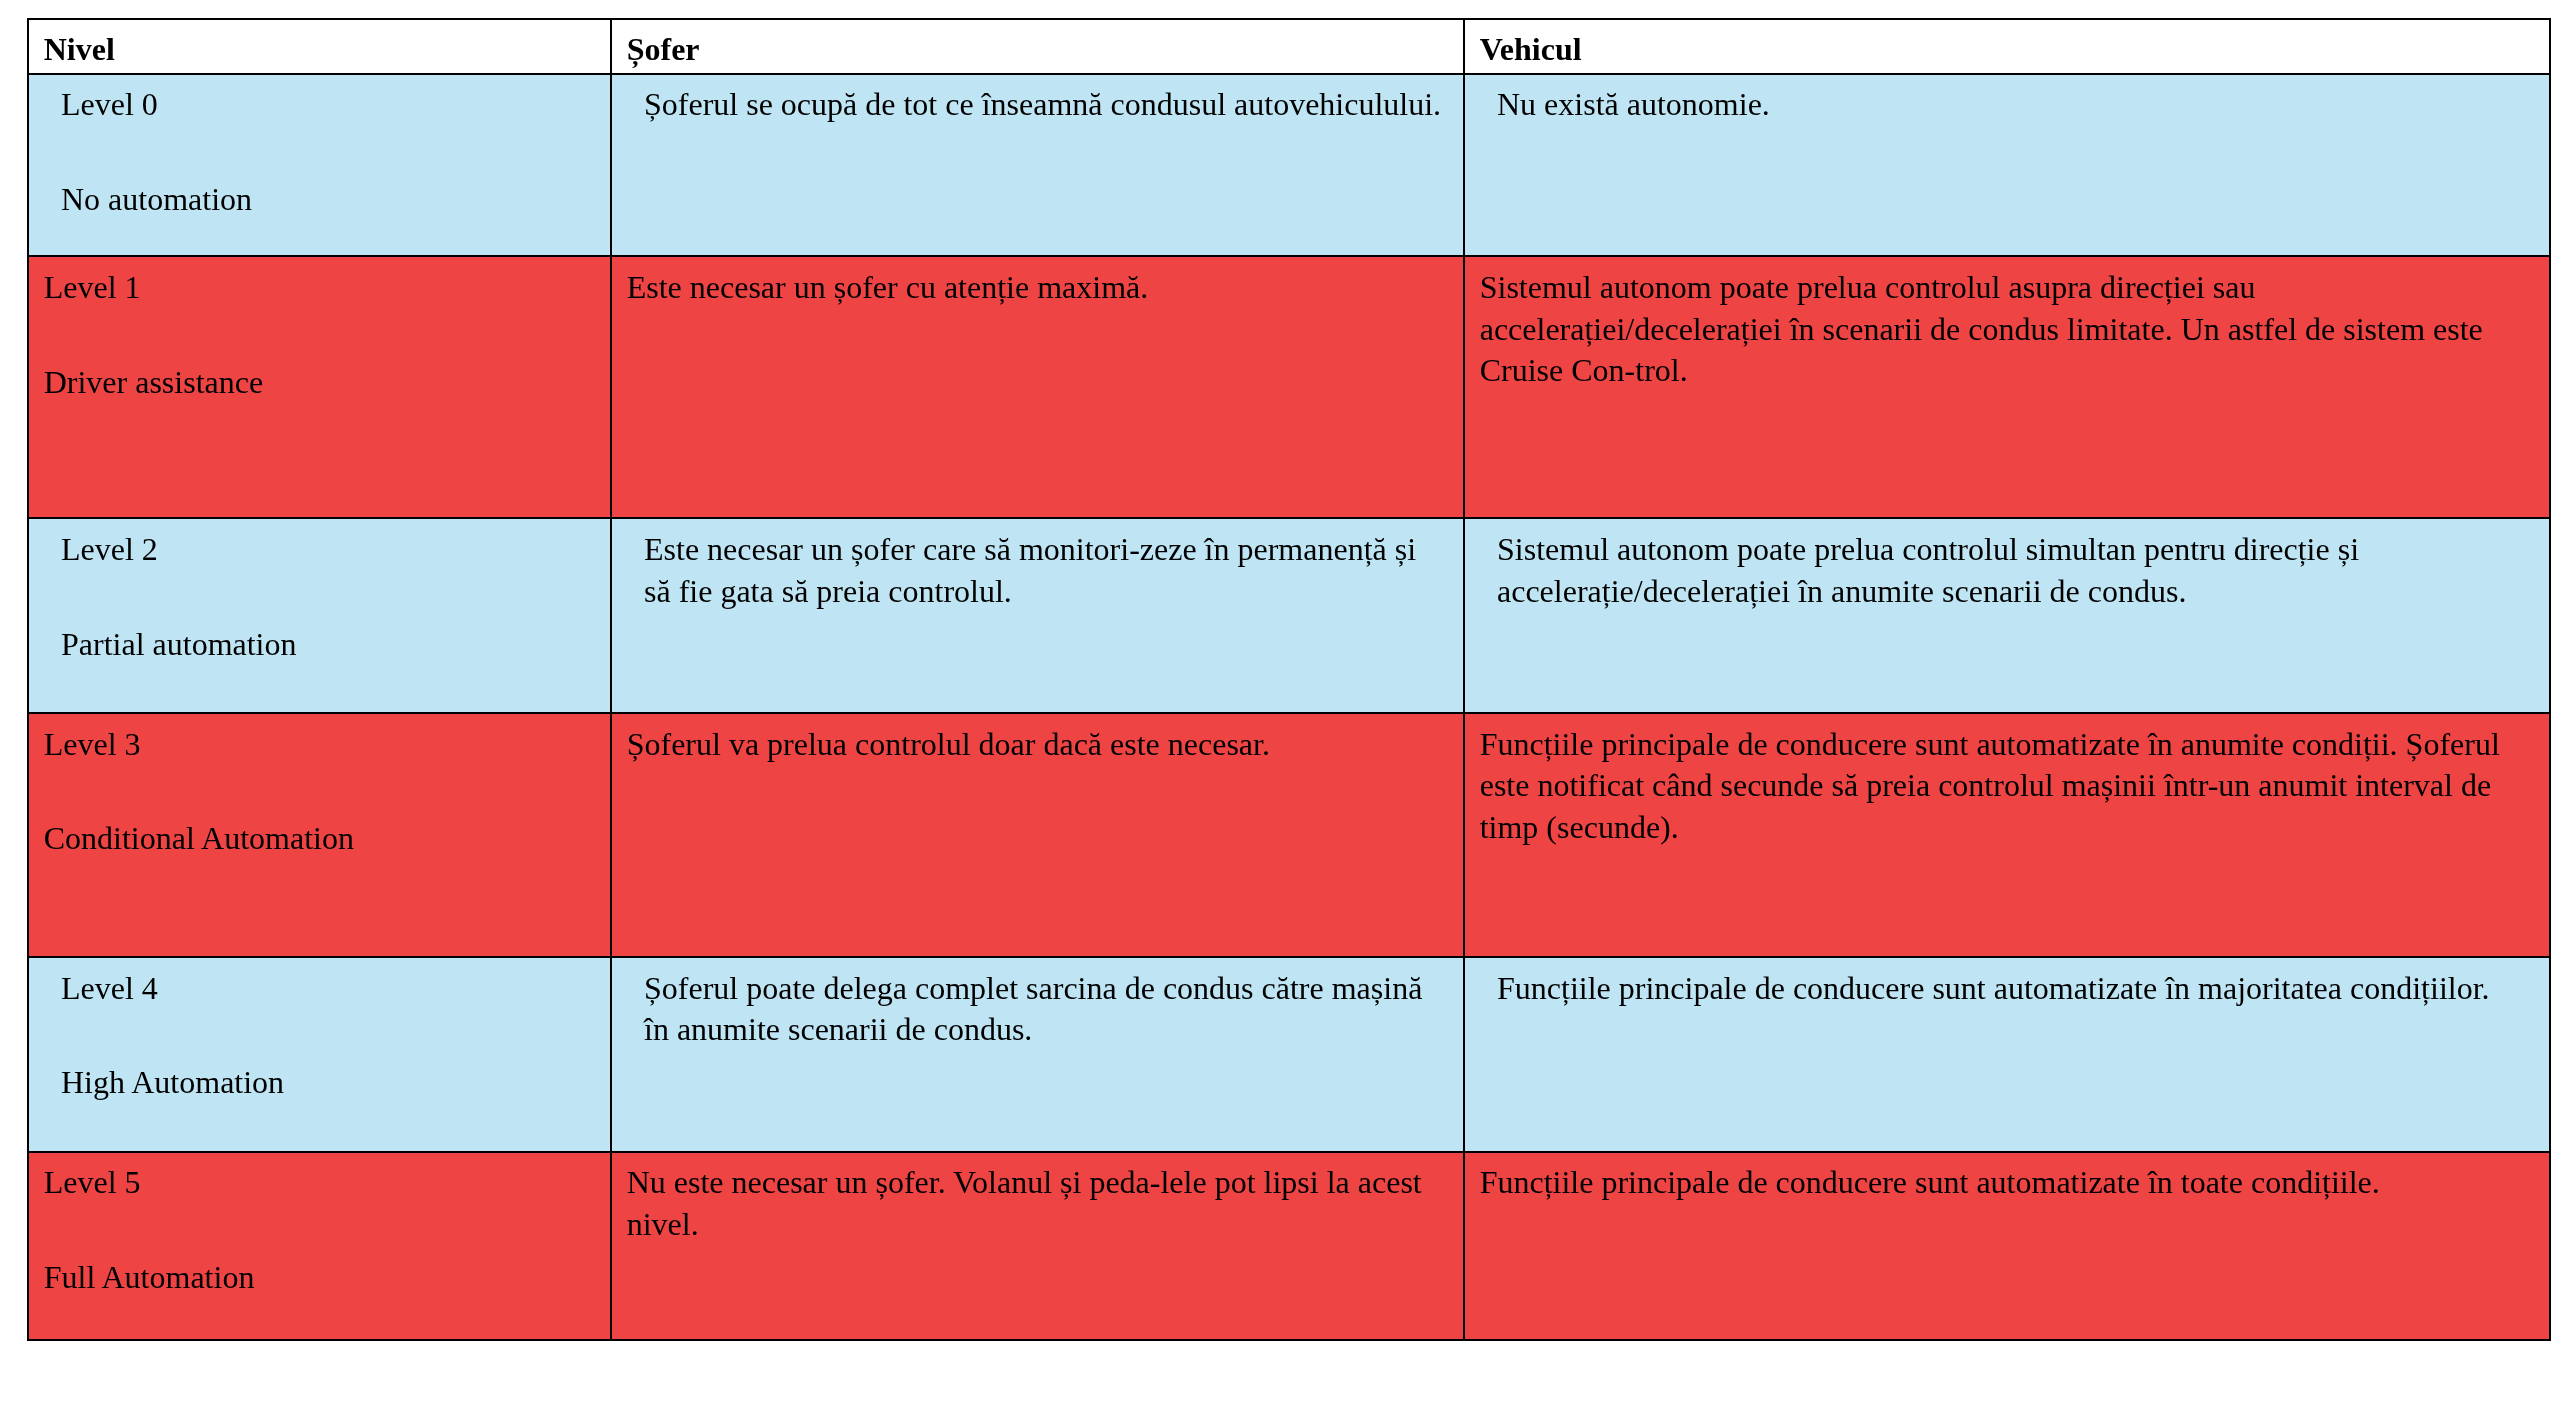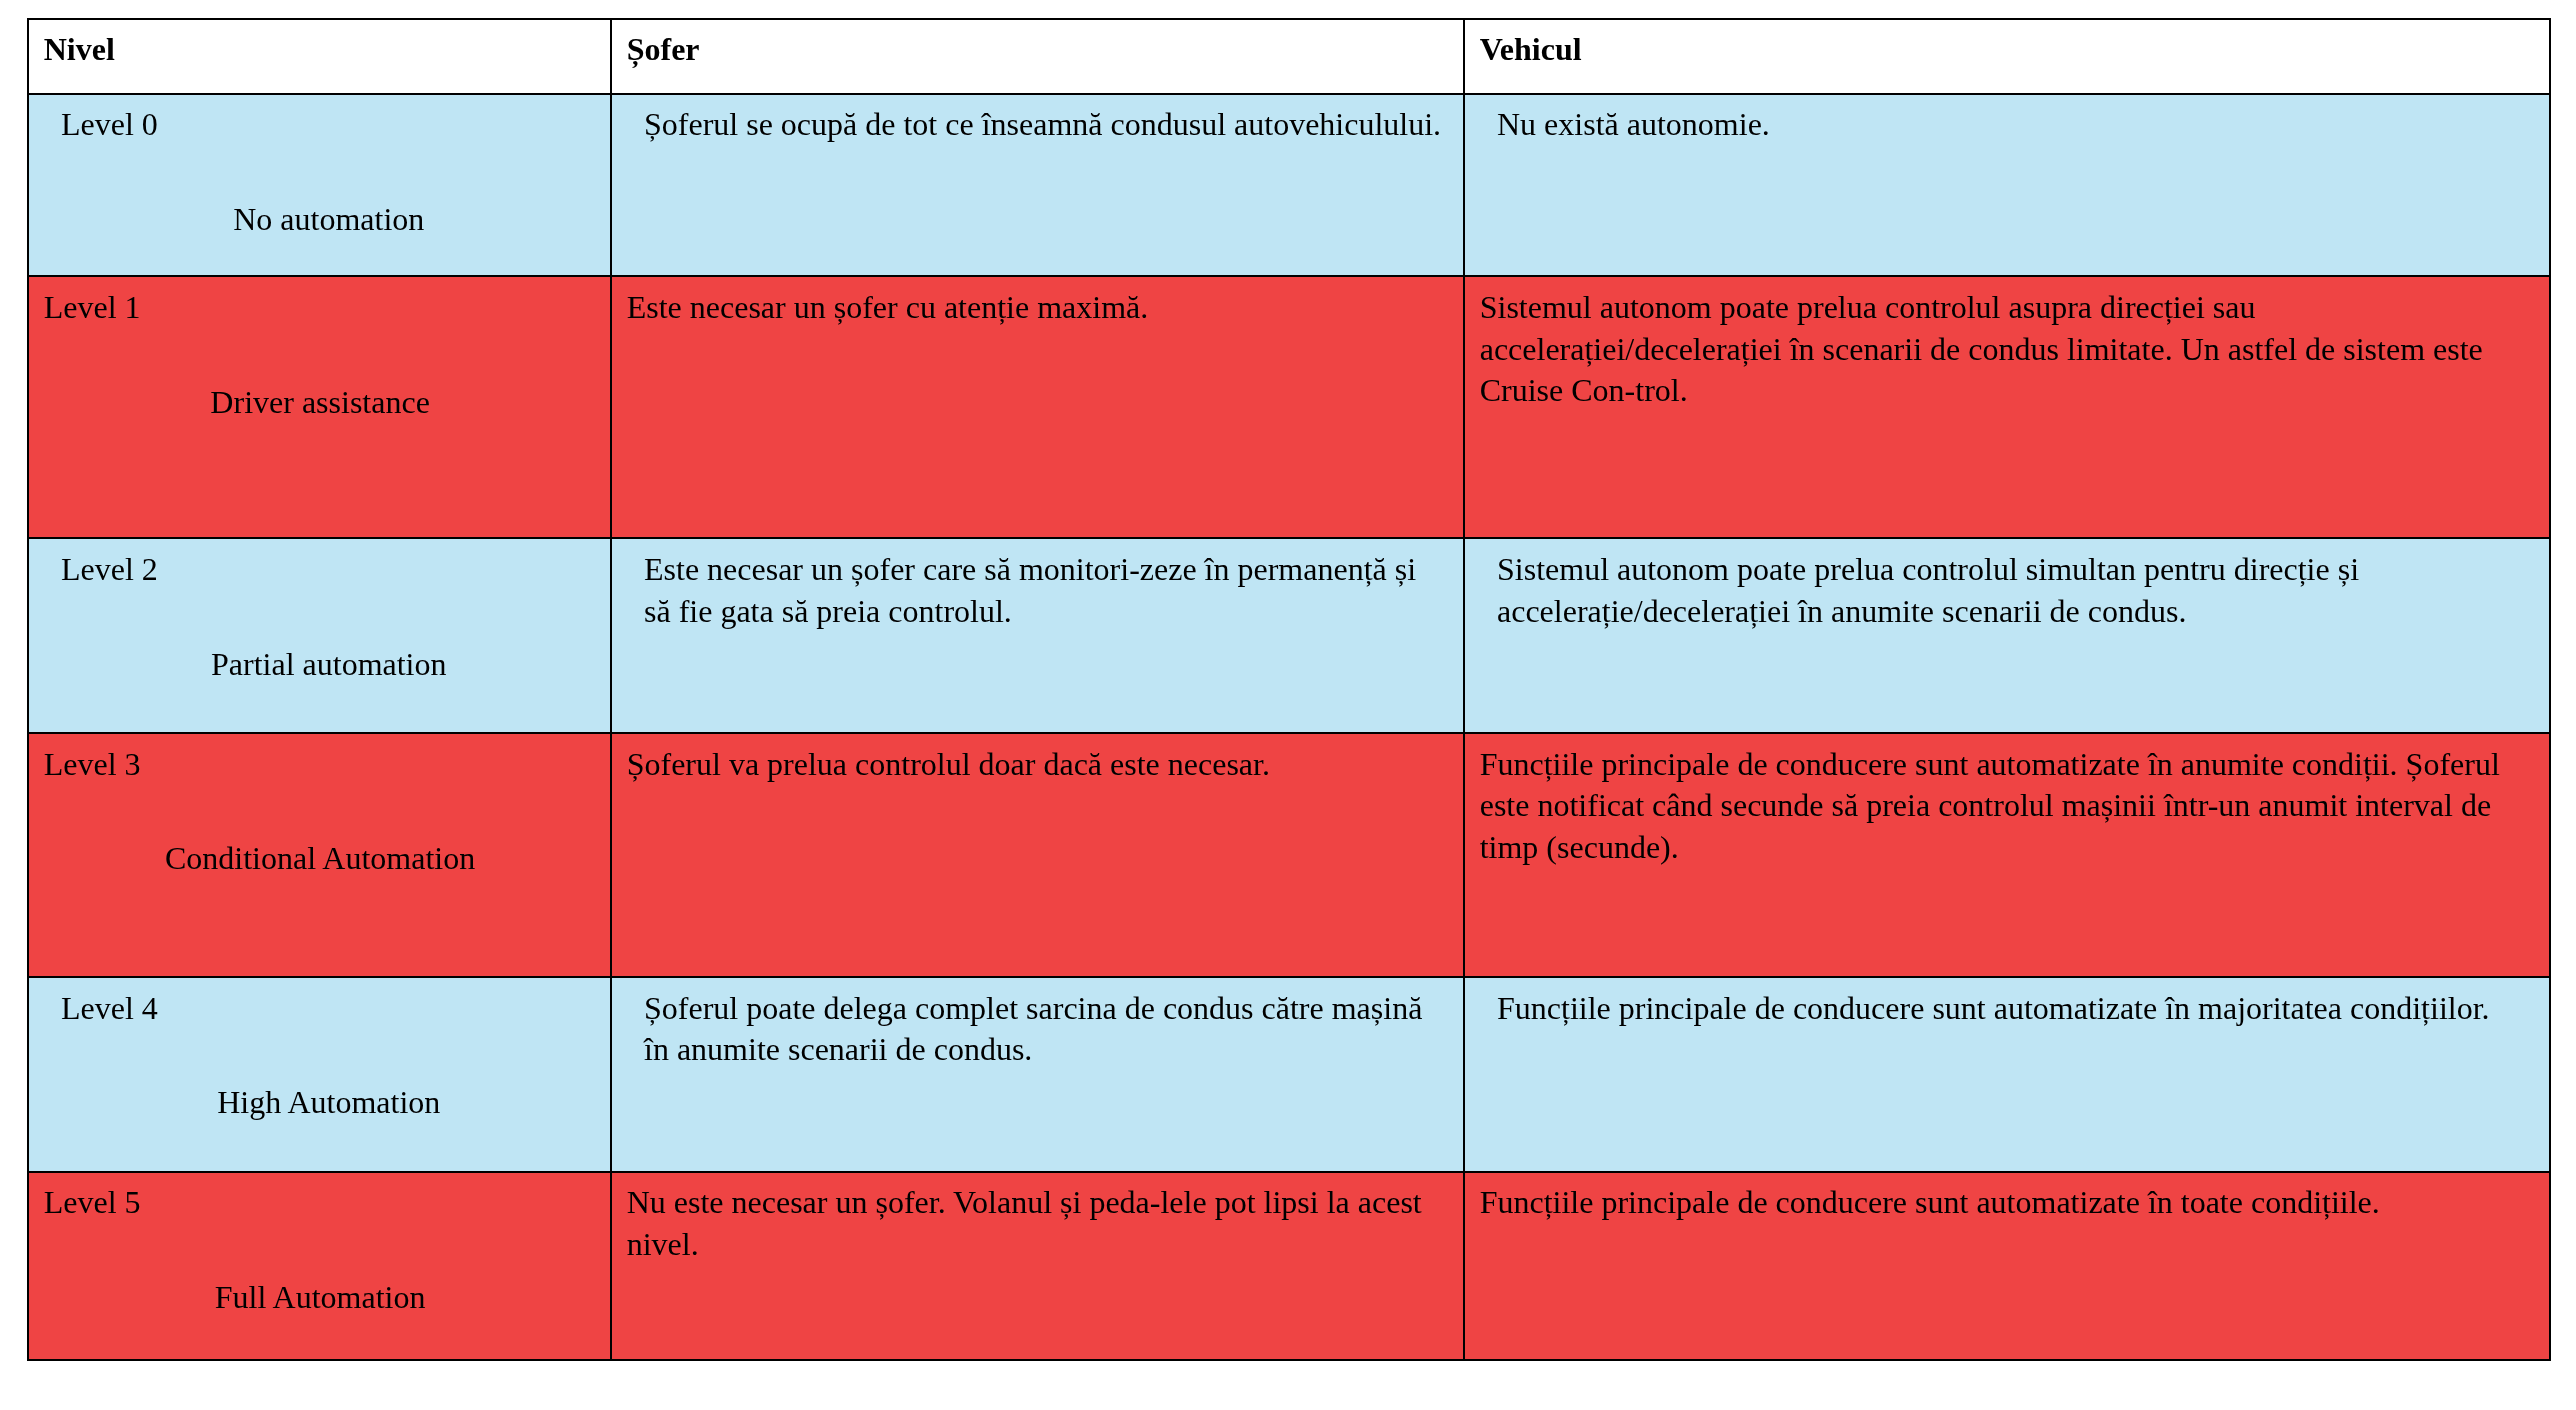--- a/index.html
+++ b/index.html
@@ -36,37 +36,36 @@
     vertical-align: top;
     padding: 9.8px 13.5px 11px 14.7px;
     font-size: 32px;
     line-height: 1.30;
     color: #000000;
     text-align: left;
   }
   table.levels th {
     font-weight: bold;
     padding-top: 8.6px;
-    padding-bottom: 22px;
+    padding-bottom: 2px;
     background: #ffffff;
     border-radius: 30px;
   }
   tr.shaded > td {
     background: #bfe5f4;
     padding-left: 32px;
   }
   tr.plain > td {
     background: #ef4444;
   }
   .level-name {
     margin: 0;
   }
   .level-sub {
     margin: 53px 0 0 0;
-    text-align: center;
   }
   td.desc p, th p {
     margin: 0;
   }
   td.narrow-cell {
     white-space: normal;
   }
   .rowh-1 td { height: 160px; }
   .rowh-2 td { height: 239px; }
   .rowh-3 td { height: 172px; margin-left: 48px; }

